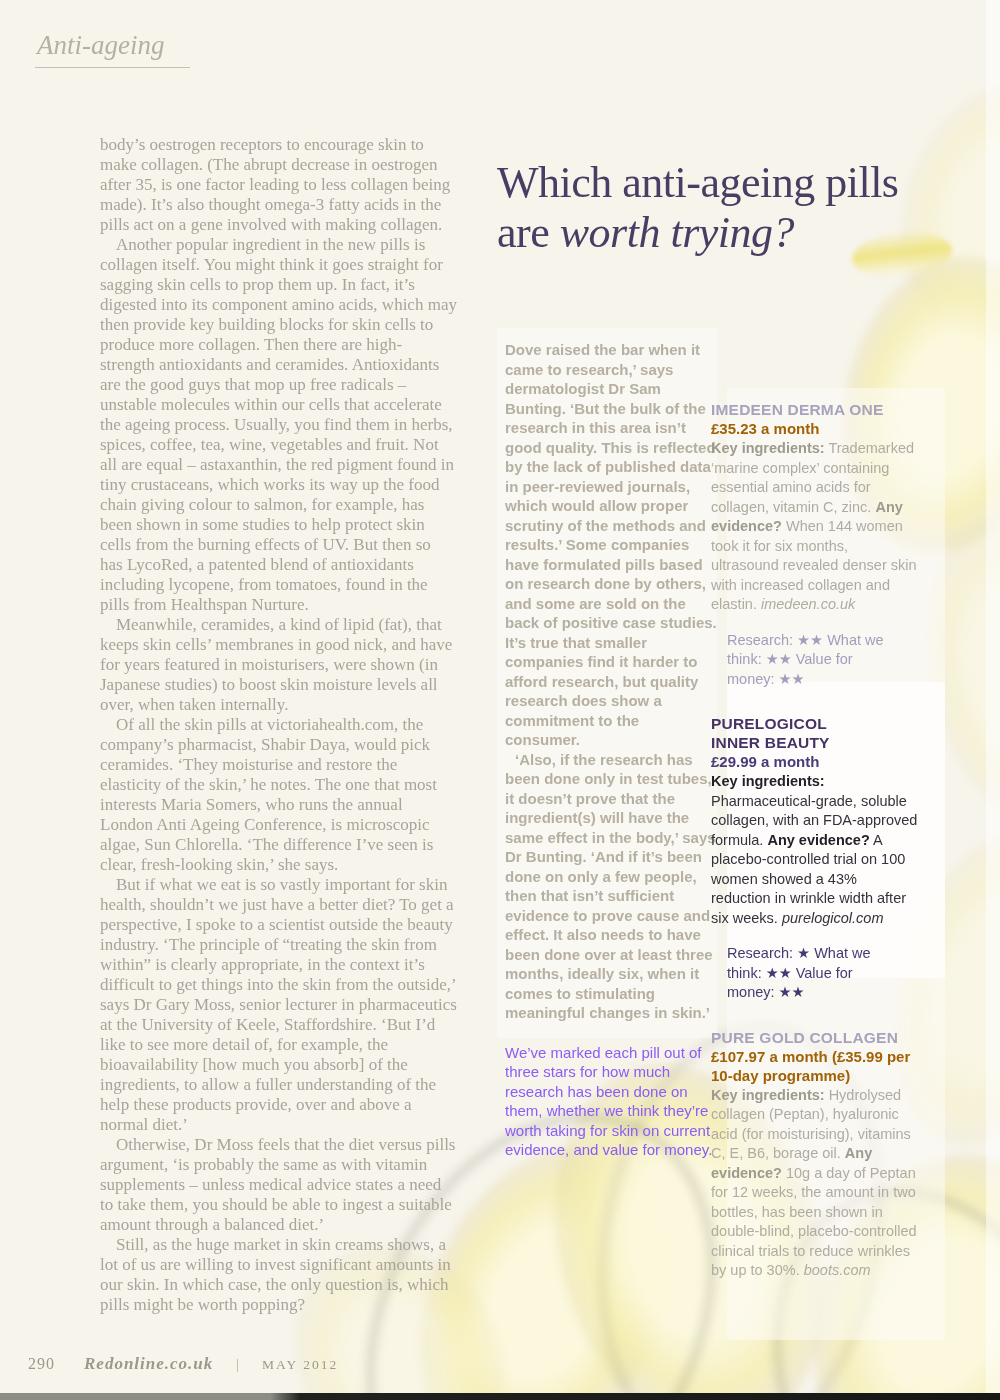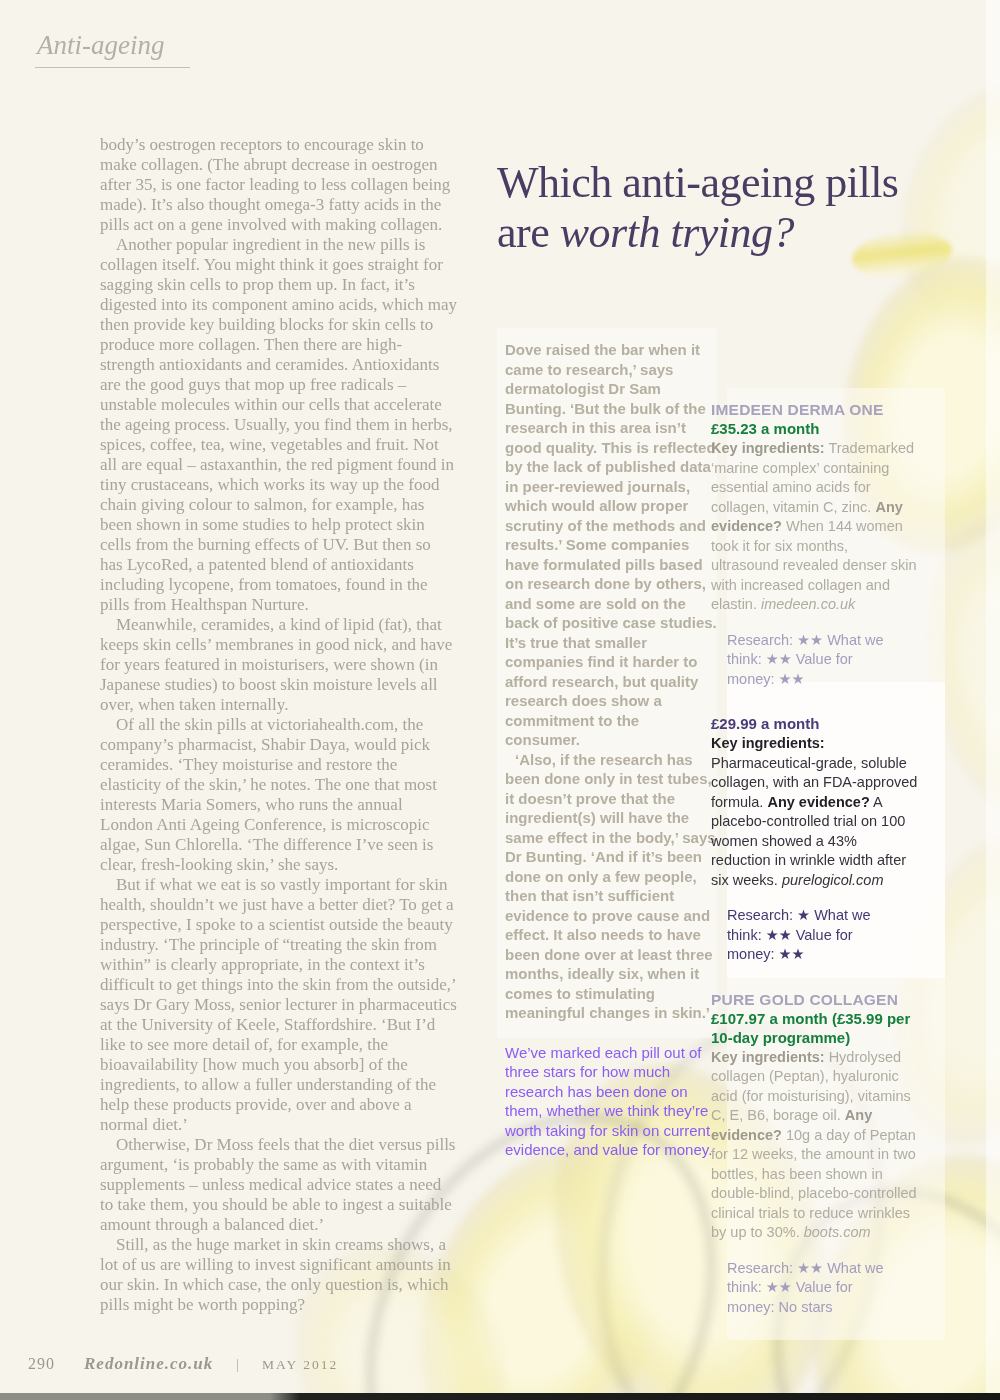--- a/index.html
+++ b/index.html
@@ -38,21 +38,21 @@
   .research{position:absolute;left:505px;top:340px;width:213px;z-index:2;
     font-size:15px;line-height:19.5px;font-weight:bold;color:#b6b0a2;}
   .research p{margin:0;}
   .research p + p{text-indent:10px;}
   .research .note{font-weight:normal;color:#8b5cf6;margin-top:20px;text-indent:0;}
   
   .products{position:absolute;left:711px;top:400px;width:207px;z-index:2;
     font-size:14.5px;line-height:19.5px;color:#b0aca1;}
   .product{margin-bottom:25px;}
   .prod-name{margin:0;font-size:15.5px;line-height:19px;font-weight:bold;color:#a8a2bd;white-space:pre-line;letter-spacing:.2px;}
-  .prod-price{margin:0 0 1px 0;font-size:15px;line-height:19px;font-weight:bold;color:#15803d;}
+  .prod-price{margin:0 0 1px 0;font-size:15px;line-height:19px;font-weight:bold;color:#a16207;}
   .prod-body{margin:0;}
   .prod-body strong{color:#9e9a8e;}
   .prod-body .url{font-style:italic;}
   .prod-ratings{margin:16px;color:#a39dbe;}
   .theme-dark .prod-name{color:#463365;}
   .theme-dark .prod-price{color:#4a3a7a;}
   .theme-dark{color:#34323a;}
   .theme-dark .prod-body strong{color:#211f26;}
   .theme-dark .prod-ratings{color:#433a72;}
   
@@ -126,30 +126,31 @@
 <div class="products">
 
     <div class="product theme-faded">
       <h3 class="prod-name">IMEDEEN DERMA ONE</h3>
       <h4 class="prod-price">£35.23 a month</h4>
       <p class="prod-body"><strong>Key ingredients:</strong><span> Trademarked ‘marine complex’ containing essential amino acids for collagen, vitamin C, zinc. </span><strong>Any evidence?</strong><span> When 144 women took it for six months, ultrasound revealed denser skin with increased collagen and elastin. </span><em class="url">imedeen.co.uk</em></p>
       <p class="prod-ratings">Research: ★★ What we think: ★★ Value for money: ★★</p>
     </div>
 
     <div class="product theme-dark">
+      <h3 class="prod-name">PURELOGICOL
+INNER BEAUTY</h3>
       <h4 class="prod-price">£29.99 a month</h4>
       <p class="prod-body"><strong>Key ingredients:</strong><span> Pharmaceutical-grade, soluble collagen, with an FDA-approved formula. </span><strong>Any evidence?</strong><span> A placebo-controlled trial on 100 women showed a 43% reduction in wrinkle width after six weeks. </span><em class="url">purelogicol.com</em></p>
       <p class="prod-ratings">Research: ★ What we think: ★★ Value for money: ★★</p>
     </div>
 
     <div class="product theme-faded">
       <h3 class="prod-name">PURE GOLD COLLAGEN</h3>
       <h4 class="prod-price">£107.97 a month (£35.99 per 10-day programme)</h4>
       <p class="prod-body"><strong>Key ingredients:</strong><span> Hydrolysed collagen (Peptan), hyaluronic acid (for moisturising), vitamins C, E, B6, borage oil. </span><strong>Any evidence?</strong><span> 10g a day of Peptan for 12 weeks, the amount in two bottles, has been shown in double-blind, placebo-controlled clinical trials to reduce wrinkles by up to 30%. </span><em class="url">boots.com</em></p>
-      <p class="prod-ratings">Research: ★★ What we think: ★★ Value for money: No stars</p>
     </div>
 
 </div>
 
 <div class="footer">
   <span class="pageno">290</span>
   <span class="site">Redonline.co.uk</span>
   <span class="div">|</span>
   <span class="issue">MAY 2012</span>
 </div>

